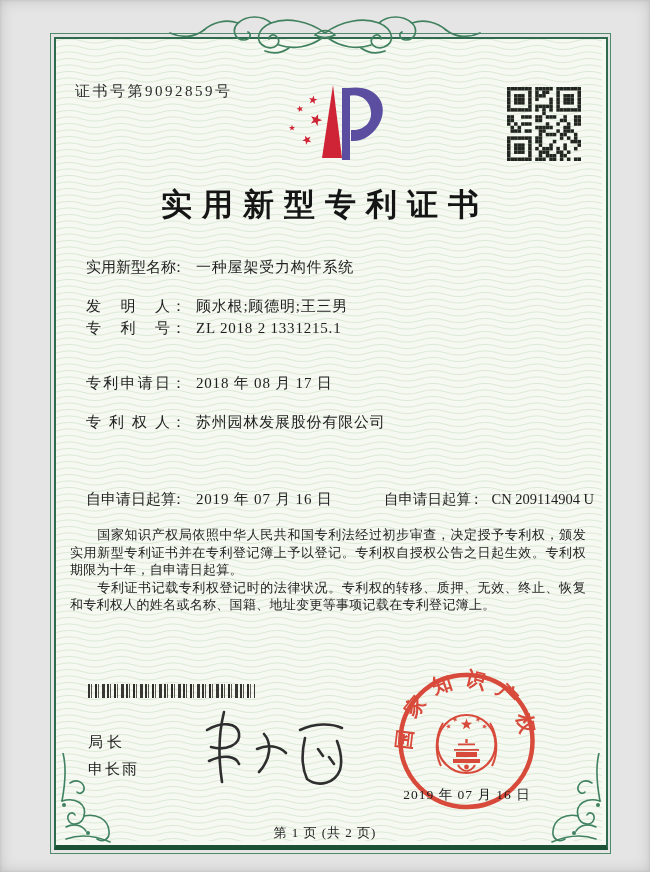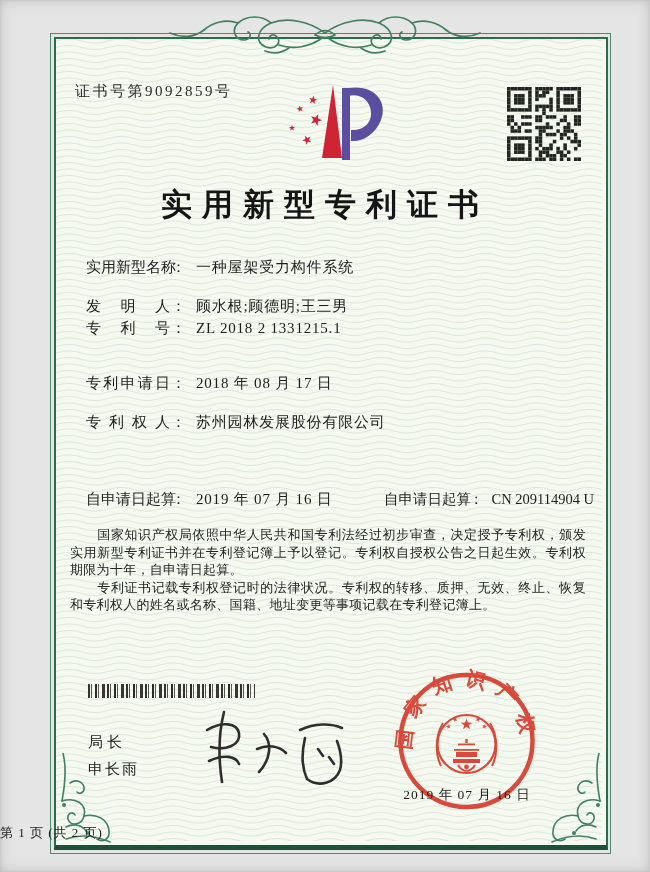--- a/index.html
+++ b/index.html
@@ -52,21 +52,21 @@
   }
   .signer-role{position:absolute;left:88px;top:733px;font-size:15px;letter-spacing:4px;color:#222;}
   .signer-name{position:absolute;left:88px;top:760px;font-size:15px;letter-spacing:2px;color:#222;}
   .signature{position:absolute;left:188px;top:700px;}
   .seal{position:absolute;left:394px;top:666px;opacity:.92;}
   .seal-date{
     position:absolute;left:398px;top:786px;width:138px;text-align:center;
     font-size:13.5px;letter-spacing:1px;color:#1c1c1c;z-index:5;
   }
   .footer{
-    position:absolute;left:0;top:824px;width:100%;
+    position:absolute;left:0;top:824px;width:100%;text-align:center;
     font-size:13px;letter-spacing:1px;color:#222;
   }
 </style>
 </head>
 <body>
 
 <div class="page">
 
   <div class="frame-outer"></div>
   <div class="frame-inner"></div>

